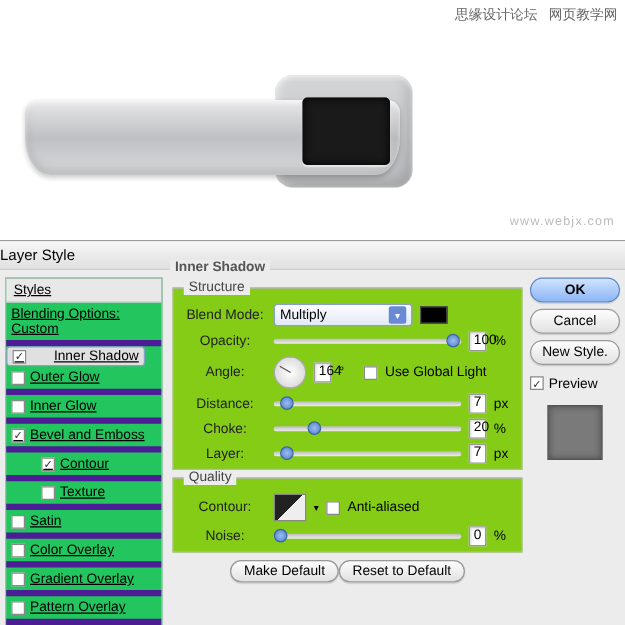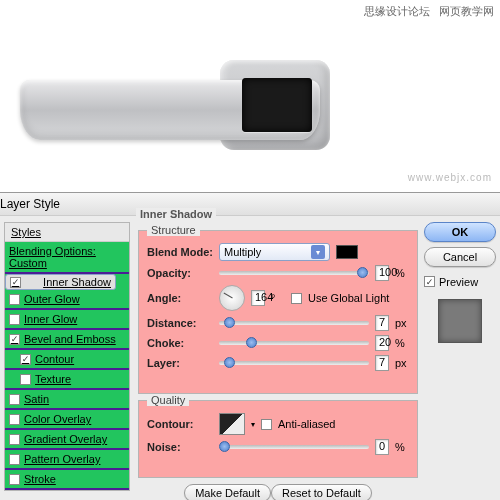--- a/index.html
+++ b/index.html
@@ -10,31 +10,31 @@
   .preview-img { position: absolute; top: 30px; left: 10px; width: 330px; height: 130px; }
   .lever { position: absolute; top: 50px; left: 10px; width: 300px; height: 60px; background: linear-gradient(#e8e8ea,#bfc0c3,#d8d9db); border-radius: 10px 10px 20px 20px / 10px 10px 30px 30px; box-shadow: inset 0 2px 4px rgba(255,255,255,.8), inset 0 -4px 8px rgba(0,0,0,.15), 0 2px 4px rgba(0,0,0,.2); }
   .lever-head { position: absolute; top: 30px; left: 210px; width: 110px; height: 90px; background: linear-gradient(#d5d6d8,#b8b9bc); border-radius: 14px; box-shadow: inset 0 2px 4px rgba(255,255,255,.6), inset -4px -4px 10px rgba(0,0,0,.15), inset 4px 0 6px rgba(255,255,255,.4); }
   .lever-screen { position: absolute; top: 48px; left: 232px; width: 70px; height: 54px; background: #1a1a1a; border-radius: 4px; box-shadow: inset 0 0 8px #000, 0 1px 1px rgba(255,255,255,.5); }
   .dialog { position: absolute; top: 192px; left: 0; width: 500px; height: 308px; border-top: 1px solid #999; background: #ececec; }
   .title { text-align: left; padding: 4px 0; border-bottom: 1px solid #ccc; background: linear-gradient(#f6f6f6,#e0e0e0); font-size: 12px; }
   .panes { display: flex; height: 280px; }
   .left { width: 130px; padding: 6px 0 0 4px; }
   .left-box { border: 1px solid #b5b5b5; background: #22c55e; text-decoration: underline; }
   .lh { background: #e8e8e8; border-bottom: 1px solid #ccc; padding: 3px 6px; }
-  .li { padding: 3px 4px; border-bottom: 2px solid #4c1d95; display: flex; align-items: center; gap: 4px; }
+  .li { padding: 3px 4px; border-bottom: 5px solid #4c1d95; display: flex; align-items: center; gap: 4px; }
   .li.sel { background: #e0e0e0; }
-  .li.ind { padding-left: 15px; }
+  .li.ind { padding-left: 28px; }
   .cb { width: 11px; height: 11px; border: 1px solid #888; background: #fff; display: inline-flex; align-items: center; justify-content: center; font-size: 9px; color: #333; }
   .cb.on::before { content: "✓"; }
   .mid { flex: 1; padding: 6px 6px 0 8px; }
-  .grp { border: 1px solid #b5b5b5; margin-bottom: 6px; padding: 8px 8px 18px 8px; position: relative; background: #fca5a5; }
+  .grp { border: 1px solid #b5b5b5; margin-bottom: 6px; padding: 8px 8px 0 8px; position: relative; background: #84cc16; }
   .grp-lbl { position: absolute; top: -7px; left: 8px; background: #ececec; padding: 0 4px; color: #444; }
   .midtitle { position: absolute; top: -8px; left: 6px; background: #ececec; padding: 0 4px; font-weight: bold; color: #555; }
   .row { display: flex; align-items: center; margin: 4px 0; gap: 6px; }
-  .lbl { width: 66px; text-align: left; color: #222; font-weight: bold; }
+  .lbl { width: 66px; text-align: center; color: #222; }
   .sel { border: 1px solid #8aa0c8; background: linear-gradient(#fdfdff,#e2e9f6); padding: 1px 4px; width: 111px; display: flex; justify-content: space-between; align-items: center; border-radius: 3px; }
   .sel .ar { background: #6a8bd4; color: #fff; width: 14px; height: 14px; border-radius: 2px; display: flex; align-items: center; justify-content: center; font-size: 8px; }
   .sw { width: 22px; height: 14px; background: #000; border: 1px solid #555; }
   .slider { flex: 1; height: 4px; background: linear-gradient(#bbb,#eee); border-radius: 2px; position: relative; min-width: 80px; }
   .knob { position: absolute; top: -4px; width: 11px; height: 11px; border-radius: 50%; background: radial-gradient(#9bbdf0,#4d7ec9); border: 1px solid #3a64a8; }
   .numbox { width: 14px; height: 16px; border: 1px solid #999; background: #fff; text-align: right; padding: 0 3px; box-shadow: inset 1px 1px 2px rgba(0,0,0,.15); }
   .unit { width: 14px; }
   .dial { width: 26px; height: 26px; border-radius: 50%; background: radial-gradient(#fff,#d0d0d0); border: 1px solid #aaa; position: relative; }
   .dial::after { content: ""; position: absolute; left: 12px; top: 2px; width: 1px; height: 10px; background: #555; transform-origin: bottom; transform: rotate(-60deg); }
   .contour { width: 26px; height: 22px; border: 1px solid #888; background: linear-gradient(135deg,#222 50%,#eee 50%); }
@@ -199,20 +199,21 @@
 
       <div class="btn-row">
         <div class="btn">Make Default</div>
         <div class="btn">Reset to Default</div>
       </div>
     </div>
 
     <div class="right">
       <div class="rbtn primary">OK</div>
       <div class="rbtn">Cancel</div>
+      <div class="rbtn">New Style.</div>
       <div class="prev-row">
         <span class="cb on"></span>
         <span>Preview</span>
       </div>
       <div class="prev-sw"></div>
     </div>
   </div>
 </div>
 
 </body></html>

